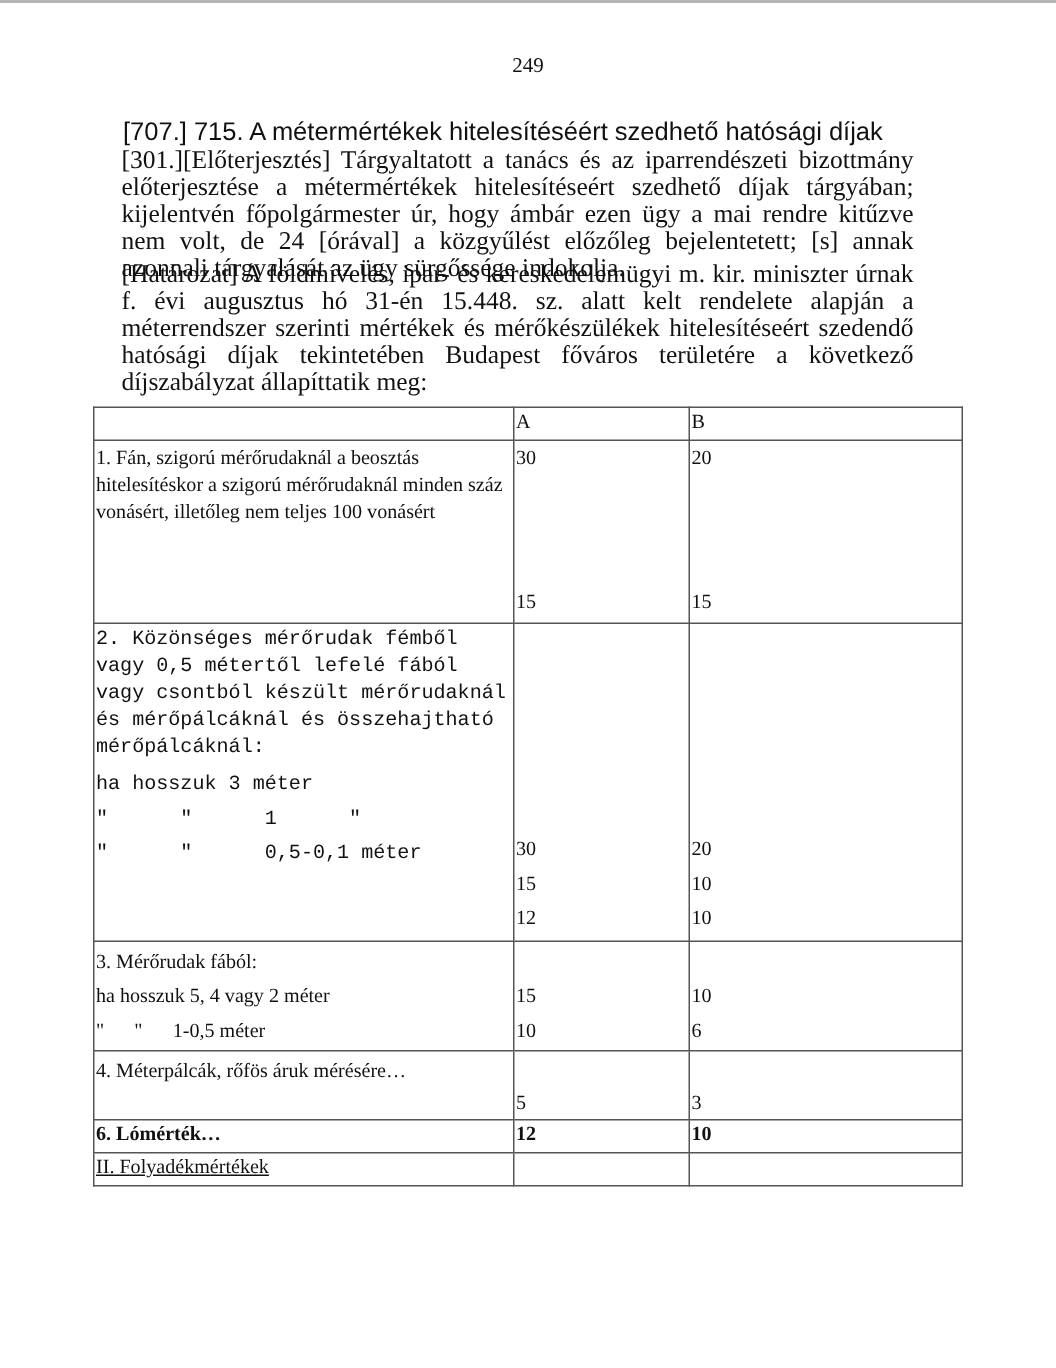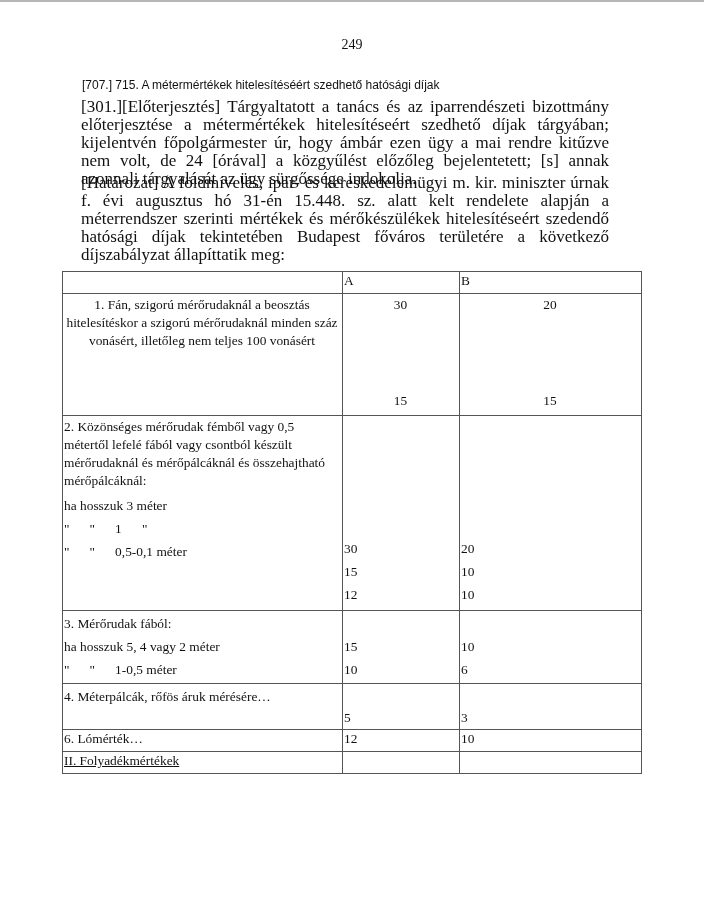--- a/index.html
+++ b/index.html
@@ -1,20 +1,20 @@
 <!DOCTYPE html>
 <html><head>
 <meta charset="utf-8">
 <style>
   html, body { margin: 0; padding: 0; background: #ffffff; }
   body { width: 704px; height: 912px; position: relative; overflow: hidden;
          font-family: "Liberation Serif", serif; color: #111; }
   .topline { position: absolute; left: 0; top: 0; width: 704px; height: 2px; background: #b5b5b5; }
   .pagenum { position: absolute; top: 37px; left: 0; width: 704px; text-align: center; font-size: 14px; }
-  .heading { position: absolute; top: 78px; left: 82px; font-family: "Liberation Sans", sans-serif; font-size: 12px; }
+  .heading { position: absolute; top: 78px; left: 82px; font-family: "Liberation Sans", sans-serif; font-size: 17px; }
   .para { position: absolute; left: 81px; width: 528px; font-size: 17px; line-height: 18px; text-align: justify; }
   .p1 { top: 98px; }
   .p2 { top: 174px; }
   table.fees { position: absolute; left: 62px; top: 271px; width: 580px; border-collapse: collapse;
                font-size: 13.4px; line-height: 18px; table-layout: fixed; }
   table.fees td { border: 1px solid #555; vertical-align: top; padding: 0 2px 0 1px; }
   table.fees td.c0 { width: 276px; }
   table.fees td.c1 { width: 113px; }
   table.fees td.c2 { width: 178px; }
   .u { text-decoration: underline; }
@@ -35,38 +35,38 @@
 <div class="para p2">[Határozat] A földmívelés, ipar- és kereskedelemügyi m. kir. miniszter úrnak f. évi augusztus hó 31-én 15.448. sz. alatt kelt rendelete alapján a méterrendszer szerinti mértékek és mérőkészülékek hitelesítéseért szedendő hatósági díjak tekintetében Budapest főváros területére a következő díjszabályzat állapíttatik meg:</div>
 
 <table class="fees">
   <tbody>
       <tr style="height:22px;">
     <td class="c0"></td>
     <td class="c1">A</td>
     <td class="c2">B</td>
   </tr>
 
-  <tr style="height:122px;text-align:center;">
+  <tr style="height:122px;">
     <td class="c0" style="padding-top:2px;">
       <span>1. Fán, szigorú mérőrudaknál a beosztás hitelesítéskor a szigorú mérőrudaknál minden száz vonásért, illetőleg nem teljes 100 vonásért</span>
     </td>
     <td class="c1" style="padding-top:2px;">
       <span class="line small">30</span>
       <span class="gap" style="height:78px;"></span>
       <span class="line small">15</span>
     </td>
     <td class="c2" style="padding-top:2px;">
       <span class="line small">20</span>
       <span class="gap" style="height:78px;"></span>
       <span class="line small">15</span>
     </td>
   </tr>
 
   <tr style="height:195px;">
-    <td class="c0" style="padding-top:2px;">
+    <td class="c0" style="padding-top:2px;font-family:Liberation Mono, monospace;">
       <span>2. Közönséges mérőrudak fémből vagy 0,5 métertől lefelé fából vagy csontból készült mérőrudaknál és mérőpálcáknál és összehajtható mérőpálcáknál:</span>
       <span class="line" style="margin-top:4px;">ha hosszuk 3 méter</span>
       <span class="line" style="white-space:pre;">"      "      1      "</span>
       <span class="line" style="white-space:pre;">"      "      0,5-0,1 méter</span>
       <span class="gap" style="height:46px;"></span>
     </td>
     <td class="c1" style="vertical-align:bottom; padding-bottom:4px;">
       <span class="line">30</span>
       <span class="line">15</span>
       <span class="line">12</span>
@@ -100,21 +100,21 @@
     </td>
     <td class="c1" style="vertical-align:bottom;">
       <span class="line">5</span>
     </td>
     <td class="c2" style="vertical-align:bottom;">
       <span class="line">3</span>
     </td>
   </tr>
 
 
-  <tr style="height:22px;">
+  <tr style="height:22px;font-weight:bold;">
     <td class="c0">6. Lómérték…</td>
     <td class="c1">12</td>
     <td class="c2">10</td>
   </tr>
 
   <tr style="height:22px;">
     <td class="c0"><span class="u">II. Folyadékmértékek</span></td>
     <td class="c1"></td>
     <td class="c2"></td>
   </tr>

